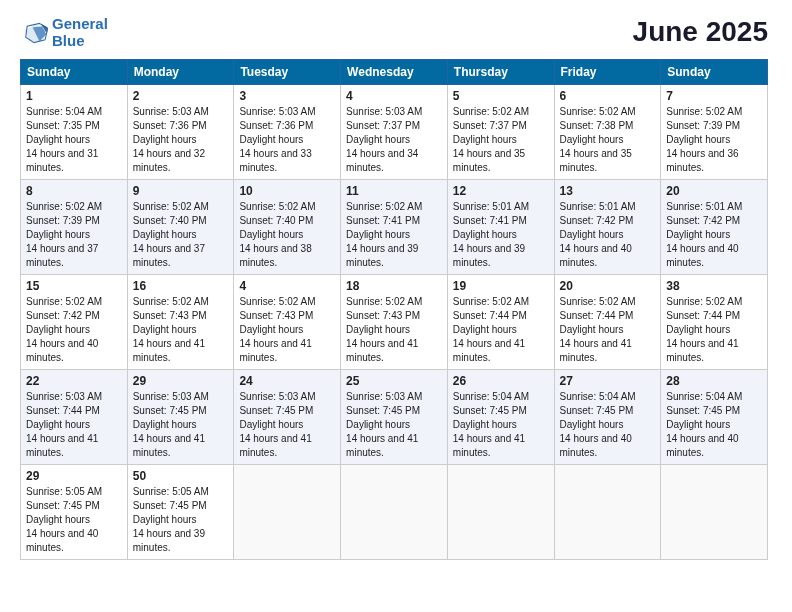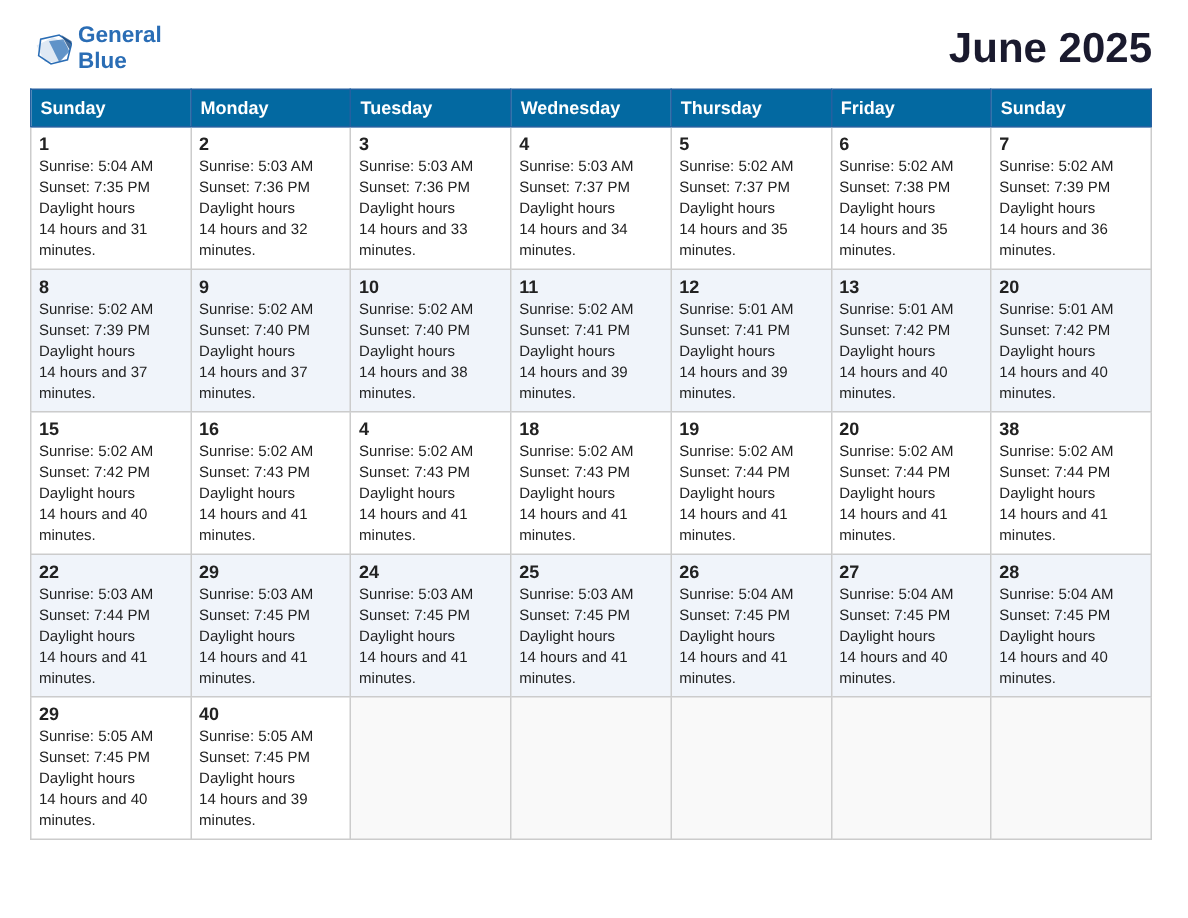--- a/index.html
+++ b/index.html
@@ -253,21 +253,21 @@
             <span class="day-num">28</span>
             <div class="day-info">Sunrise: 5:04 AM<br>Sunset: 7:45 PM<br>Daylight hours<br>14 hours and 40 minutes.</div>
           </td>
         </tr>
         <tr class="last-row">
           <td>
             <span class="day-num">29</span>
             <div class="day-info">Sunrise: 5:05 AM<br>Sunset: 7:45 PM<br>Daylight hours<br>14 hours and 40 minutes.</div>
           </td>
           <td>
-            <span class="day-num">40</span>
+            <span class="day-num">50</span>
             <div class="day-info">Sunrise: 5:05 AM<br>Sunset: 7:45 PM<br>Daylight hours<br>14 hours and 39 minutes.</div>
           </td>
           <td class="empty-cell"></td>
           <td class="empty-cell"></td>
           <td class="empty-cell"></td>
           <td class="empty-cell"></td>
           <td class="empty-cell"></td>
         </tr>
       </tbody>
   </table>

